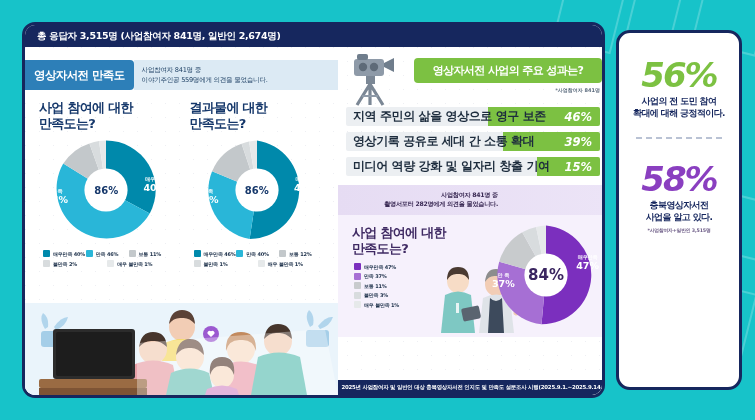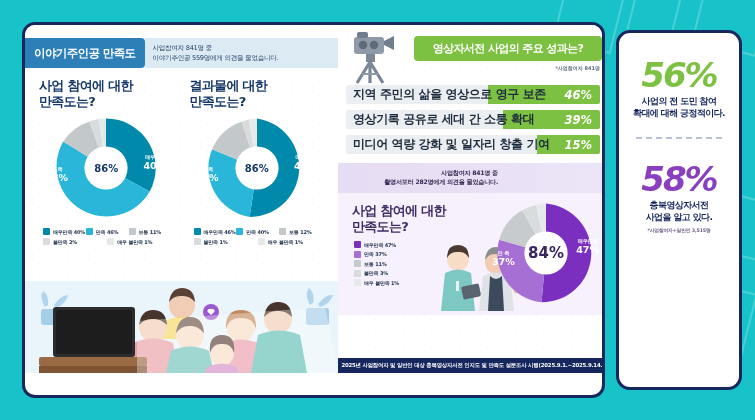--- a/index.html
+++ b/index.html
@@ -111,21 +111,21 @@
     font-size:6.2px; line-height:1.5; color:#3b2b55; font-weight:bold; letter-spacing:-.3px; }
 
   .p-body { position:relative; height:122px; background:#f6f1fc; }
   .p-title { position:absolute; left:14px; top:10px; color:#3f2a63;
     font-size:13px; font-weight:bold; line-height:1.25; letter-spacing:-.7px; }
   .p-legend { position:absolute; left:16px; top:48px; }
   .p-legend .lg-item { width:auto; margin-bottom:2.5px; }
   .p-donut { position:absolute; right:6px; top:6px; width:112px; height:108px; }
   .p-center { position:absolute; left:50%; top:50%; transform:translate(-50%,-50%);
     font-size:15px; font-weight:bold; color:#3a2560; }
-  .p-lab-a { right:3px; top:40px; }
+  .p-lab-a { right:3px; top:34px; }
   .p-lab-b { left:2px; top:52px; }
 
   .footer {
     position:absolute; left:0; bottom:0; width:100%; height:15px;
     background:#16275e; color:#fff; display:flex; align-items:center;
     justify-content:center; font-size:5.4px; font-weight:bold; letter-spacing:-.2px;
   }
 
   
   .panel {
@@ -151,27 +151,30 @@
 <div class="bg-deco">
   <div class="sq" style="left:560px;top:-24px;width:60px;height:72px;"></div>
   <div class="sq" style="left:630px;top:-10px;width:46px;height:56px;"></div>
   <div class="sq" style="left:700px;top:-30px;width:66px;height:80px;"></div>
   <div class="sq" style="left:692px;top:286px;width:58px;height:70px;"></div>
   <div class="sq" style="left:716px;top:196px;width:50px;height:60px;"></div>
 </div>
 
 <div class="card">
 
+  <div class="card-head">
+    <span>총 응답자 3,515명 (사업참여자 841명, 일반인 2,674명)</span>
+  </div>
 
   <div class="card-body">
 
     <div class="left-col">
 
       <div class="sec-label-row">
-        <div class="sec-chip">이야기주인공 만족도</div>
+        <div class="sec-chip">영상자서전 만족도</div>
         <div class="sec-note">
           <span>사업참여자 841명 중</span>
           <span>이야기주인공 559명에게 의견을 물었습니다.</span>
         </div>
       </div>
 
       <div class="donut-row">
 
         <div class="donut-block">
           <div class="dq-title">

